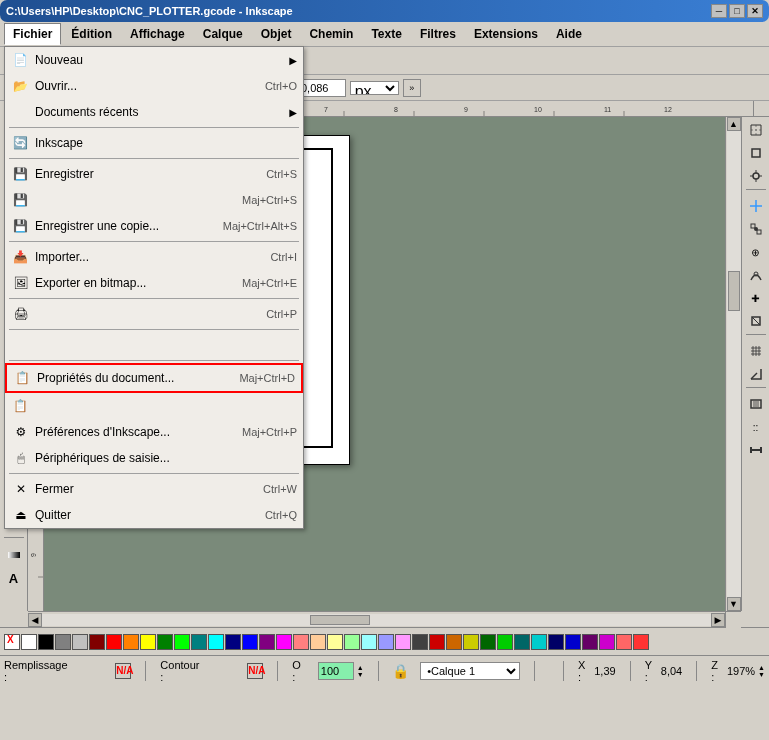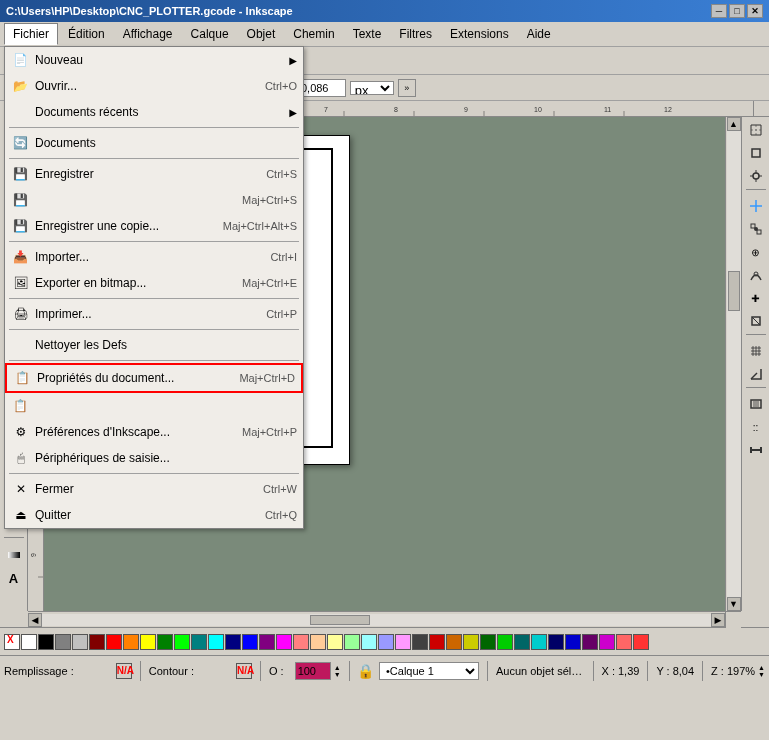--- a/index.html
+++ b/index.html
@@ -17,20 +17,21 @@
     #title-bar {
       background: linear-gradient(to right, #1f4f91, #3a7fd5);
       color: white;
       height: 22px;
       display: flex;
       align-items: center;
       justify-content: space-between;
       padding: 0 6px;
       font-size: 11px;
       font-weight: bold;
+      border-radius: 7px;
     }
     #title-bar-buttons {
       display: flex;
       gap: 2px;
     }
     .title-btn {
       width: 16px;
       height: 14px;
       background: #c0c0c0;
       border: 1px solid #888;
@@ -44,20 +45,21 @@
 
     
     #menu-bar {
       background: #d4d0c8;
       height: 24px;
       display: flex;
       align-items: center;
       border-bottom: 1px solid #a0a0a0;
       padding: 12px 4px;
       gap: 2px;
+      font-weight: bold;
     }
     .menu-item {
       padding: 2px 8px;
       cursor: pointer;
       font-size: 12px;
       height: 22px;
       display: flex;
       align-items: center;
     }
     .menu-item.fichier-active {
@@ -252,21 +254,21 @@
     }
 
     
     #status-bar {
       height: 30px;
       background: #d4d0c8;
       border-top: 1px solid #888;
       display: flex;
       align-items: center;
       padding: 0 4px;
-      gap: 4px;
+      gap: 10px;
       font-size: 11px;
     }
     .status-section {
       display: flex;
       align-items: center;
       gap: 3px;
     }
     .status-sep { width: 1px; height: 20px; background: #888; margin: 0 4px; }
     .status-color-box { width: 16px; height: 16px; border: 1px solid #555; margin-left: 39px; }
     .layer-select {
@@ -274,21 +276,21 @@
       border: 1px solid #888;
       background: white;
       font-size: 11px;
       padding: 0 2px;
       width: 100px;
     }
     .opacity-input {
       width: 36px;
       height: 18px;
       border: 1px solid #888;
-      background: #be185d;
+      background: #86efac;
       font-size: 11px;
       padding: 0 2px;
       margin-left: 8px;
     }
 
     
     #fichier-menu {
       position: absolute;
       top: 46px;
       left: 4px;
@@ -414,21 +416,21 @@
   </div>
   <span class="coord-label">X</span>
   <input class="coord-input" value="149,120" style="">
   <span class="coord-label">Y</span>
   <input class="coord-input" value="149,629" style="">
   <span class="coord-label">L</span>
   <input class="coord-input" value="125,684" style="">
   <span class="lock-icon">🔒</span>
   <span class="coord-label">H</span>
   <input class="coord-input" value="120,086" style="">
-  <select style="height:14px;font-size:13px;border:1px solid #888;background:white;">
+  <select style="height:14px;font-size:16px;border:1px solid #888;background:white;">
     <option>px</option>
     <option>mm</option>
     <option>cm</option>
   </select>
   <div style="width:18px;height:18px;background:#d4d0c8;border:1px solid #888;display:flex;align-items:center;justify-content:center;font-size:9px;">»</div>
 </div>
 
 <div id="main-area" style="display:flex;height:510px;position:relative;">
 
   <div id="left-toolbar">
@@ -802,21 +804,21 @@
   <div class="menu-entry">
     <div class="menu-icon"></div>
     <span class="menu-label">Documents récents</span>
     <span class="menu-arrow">▶</span>
   </div>
 
   <div class="menu-separator"></div>
 
   <div class="menu-entry">
     <div class="menu-icon">🔄</div>
-    <span class="menu-label">Documents</span>
+    <span class="menu-label">Inkscape</span>
   </div>
 
   <div class="menu-separator"></div>
 
   <div class="menu-entry">
     <div class="menu-icon">💾</div>
     <span class="menu-label">Enregistrer</span>
     <span class="menu-shortcut">Ctrl+S</span>
   </div>
 
@@ -842,29 +844,27 @@
   <div class="menu-entry">
     <div class="menu-icon">🖼</div>
     <span class="menu-label">Exporter en bitmap...</span>
     <span class="menu-shortcut">Maj+Ctrl+E</span>
   </div>
 
   <div class="menu-separator"></div>
 
   <div class="menu-entry">
     <div class="menu-icon">🖨</div>
-    <span class="menu-label">Imprimer...</span>
     <span class="menu-shortcut">Ctrl+P</span>
   </div>
 
   <div class="menu-separator"></div>
 
   <div class="menu-entry">
     <div class="menu-icon"></div>
-    <span class="menu-label">Nettoyer les Defs</span>
   </div>
 
   <div class="menu-separator"></div>
 
   <div class="menu-entry red-border">
     <div class="menu-icon">📋</div>
     <span class="menu-label">Propriétés du document...</span>
     <span class="menu-shortcut">Maj+Ctrl+D</span>
   </div>
 

